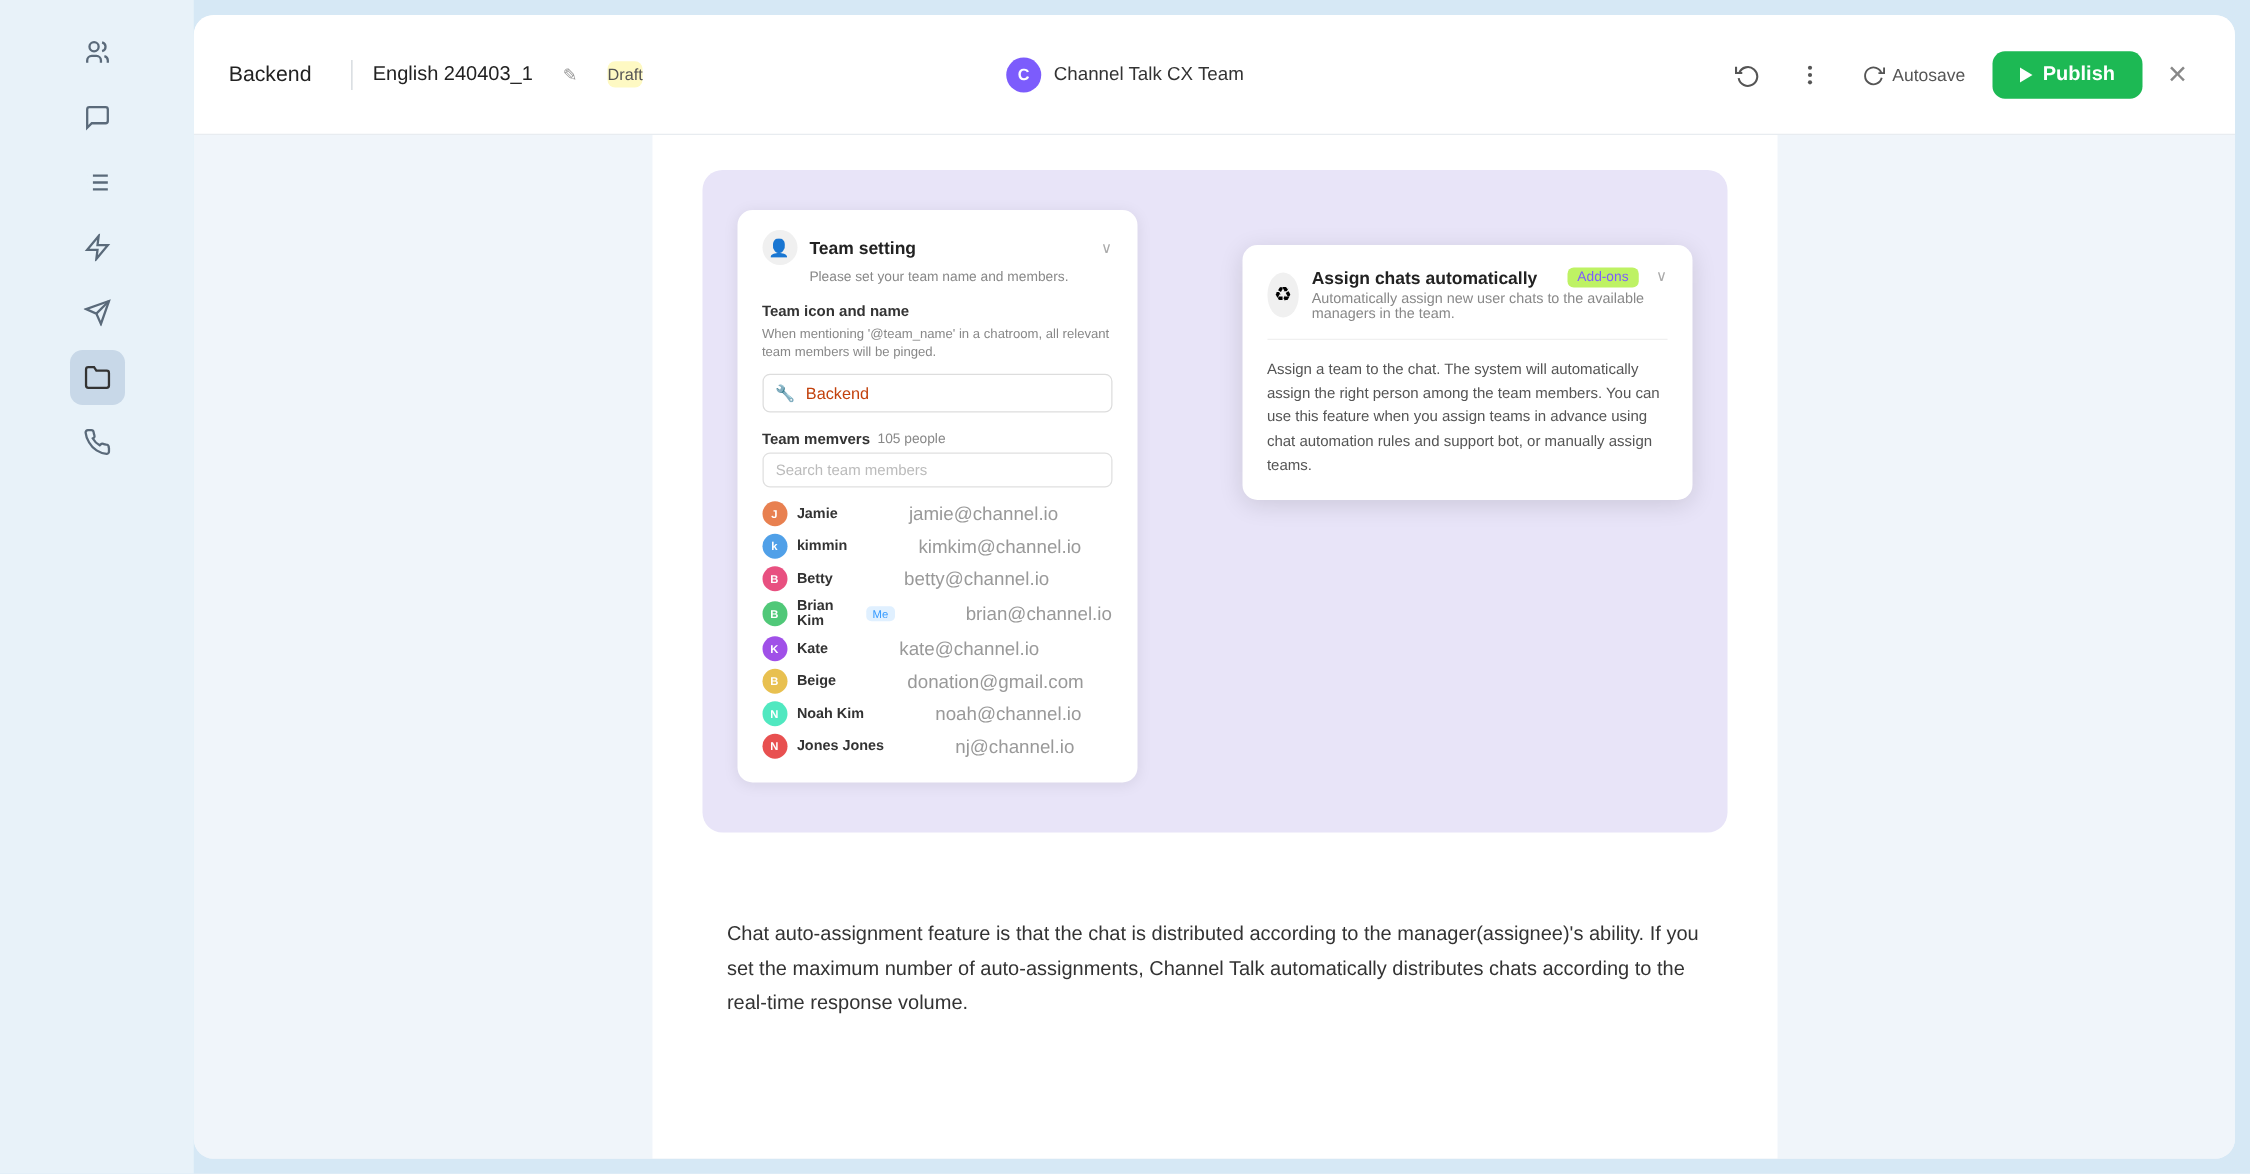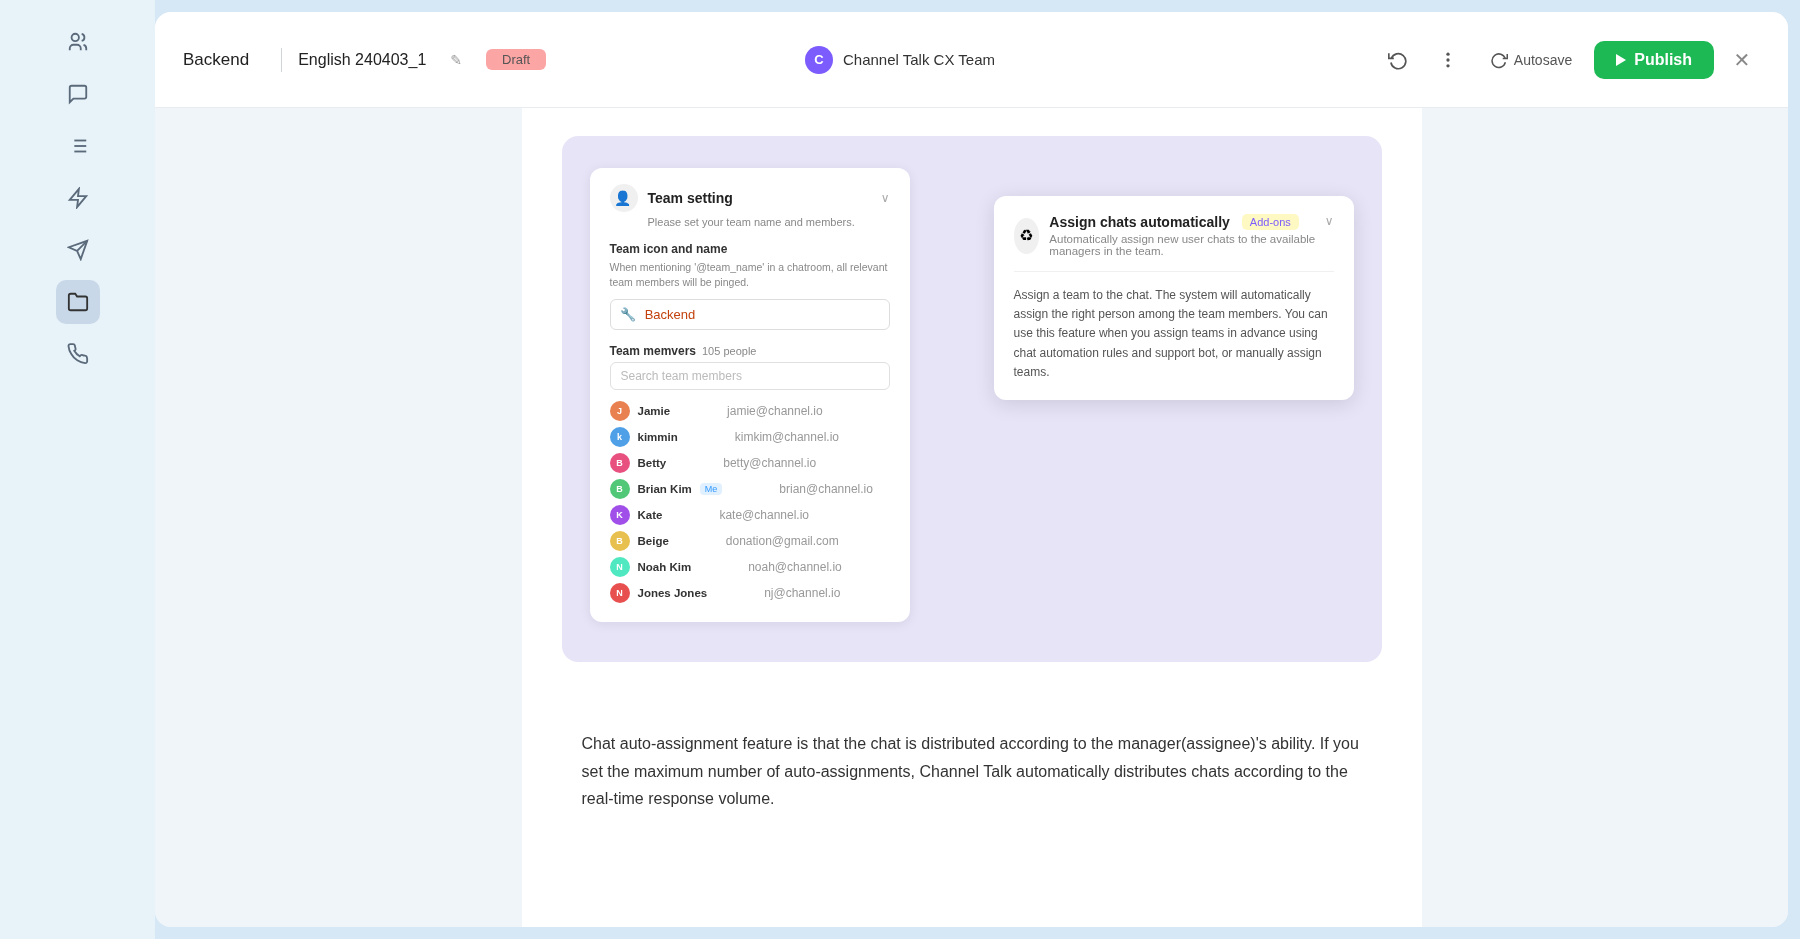--- a/index.html
+++ b/index.html
@@ -88,25 +88,25 @@
       gap: 24px;
     }
 
     .edit-icon {
       color: #999;
       font-size: 14px;
       cursor: pointer;
     }
 
     .draft-badge {
-      background: #fca5a5;
+      background: #fef9c3;
       color: #555;
       font-size: 13px;
       font-weight: 500;
-      padding: 3px 16px;
+      padding: 3px 0;
       border-radius: 6px;
     }
 
     .topbar-spacer { flex: 1; }
 
     .channel-avatar {
       width: 28px;
       height: 28px;
       background: #7c5cfc;
       border-radius: 50%;
@@ -341,21 +341,21 @@
       display: flex;
       align-items: center;
       justify-content: center;
       font-size: 9px;
       color: white;
       font-weight: bold;
       flex-shrink: 0;
     }
 
     .member-name { font-weight: 600; }
-    .member-email { color: #999; font-size: 12px; margin-left: 2px; padding-left: 47px; }
+    .member-email { color: #999; font-size: 15px; margin-left: 2px; padding-left: 47px; }
 
     .me-badge {
       background: #e0f0ff;
       color: #3399ff;
       font-size: 9px;
       padding: 1px 5px;
       border-radius: 4px;
     }
 
     
@@ -396,26 +396,26 @@
 
     .aa-title-block {}
 
     .aa-title {
       font-size: 14px;
       font-weight: 700;
       color: #222;
     }
 
     .aa-addons-badge {
-      background: #fef9c3;
+      background: #bef264;
       color: #7c5cfc;
       font-size: 11px;
       padding: 2px 8px;
       border-radius: 5px;
-      margin-left: 12px;
+      margin-left: 24px;
     }
 
     .aa-desc {
       font-size: 11.5px;
       color: #888;
       margin-top: 3px;
     }
 
     .aa-divider {
       height: 1px;

